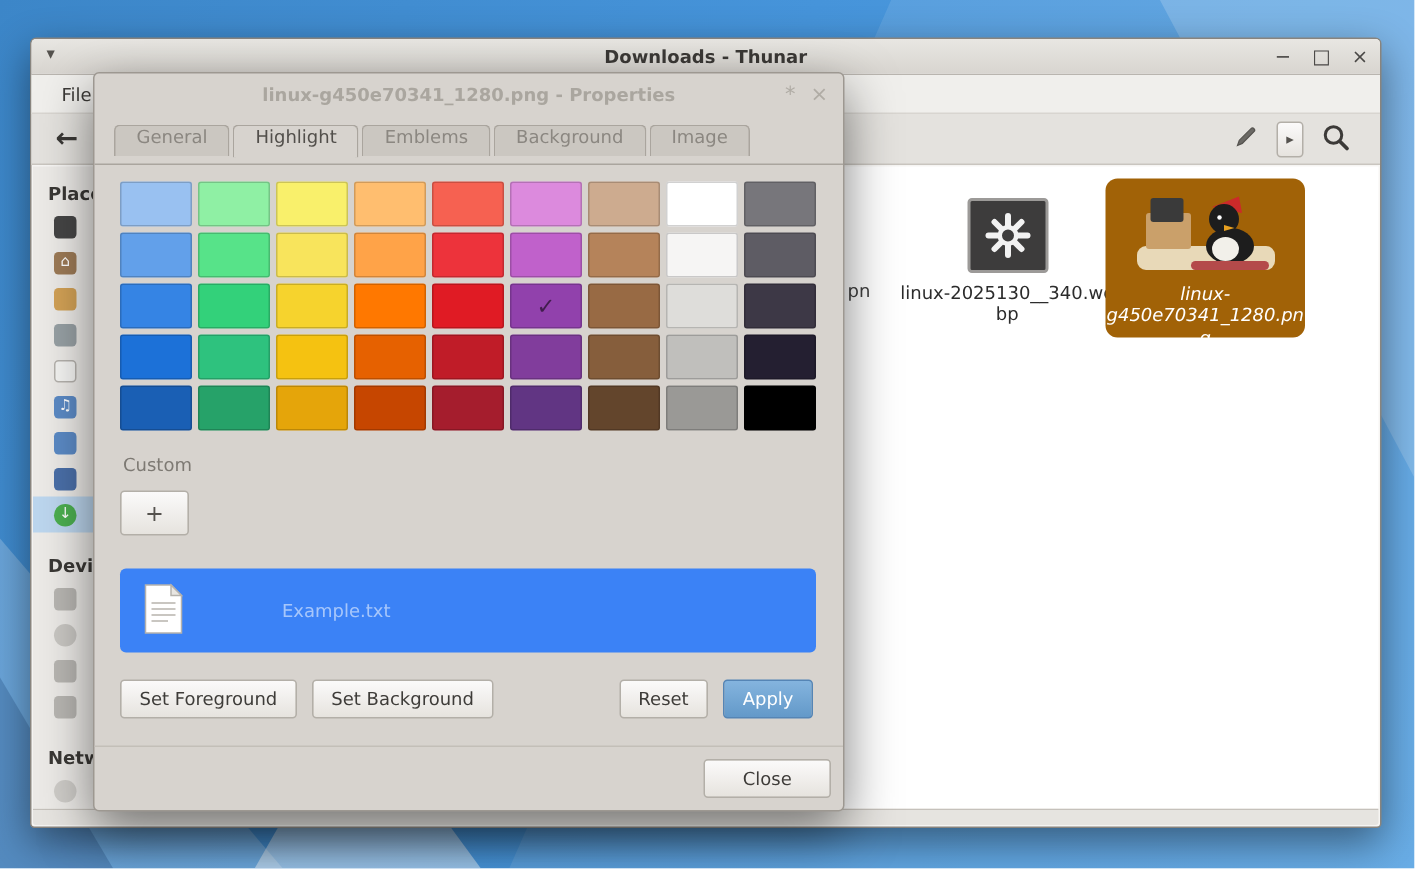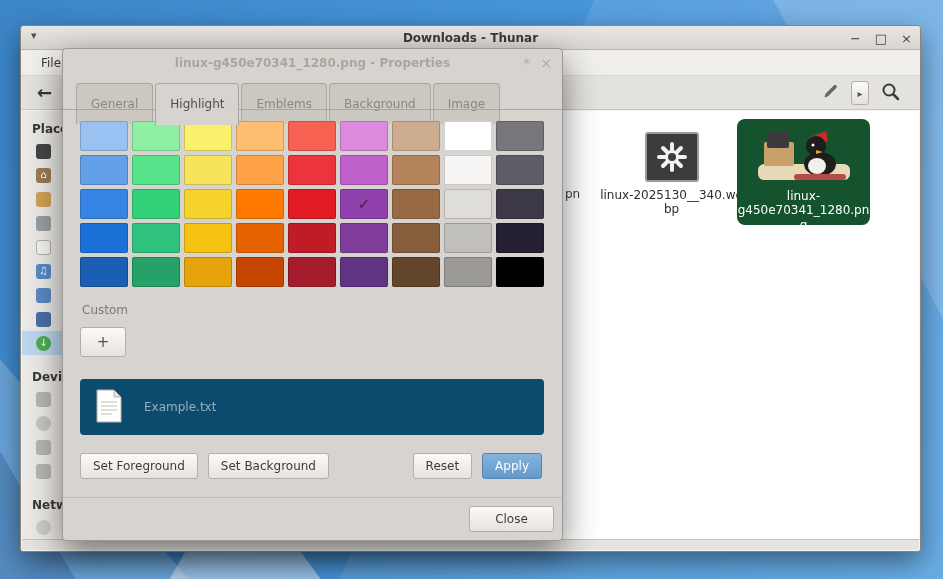--- a/index.html
+++ b/index.html
@@ -68,21 +68,21 @@
   
   .dialog { position:absolute; left:62px; top:48px; width:501px; height:493px;
             background:#d7d3ce; border:1px solid #9d9891; border-radius:4px;
             box-shadow:0 12px 34px rgba(0,0,0,0.5); }
   .dlg-titlebar { position:relative; height:28px; display:flex; align-items:center; justify-content:center; }
   .dlg-title { font-weight:bold; color:#aaa69f; }
   .dlg-controls { position:absolute; right:10px; top:0; height:28px; display:flex; gap:10px; align-items:center; }
   .dlg-controls span { color:#b0aca5; font-size:14px; }
 
   .tabs { position:absolute; left:13px; top:34px; display:flex; gap:2px; }
-  .tab { padding:13px 14px; background:#cbc7c1; border:1px solid #aaa59e; border-bottom:none;
+  .tab { padding:0 14px; background:#cbc7c1; border:1px solid #aaa59e; border-bottom:none;
          border-radius:4px 4px 0 0; color:#8b8781; font-size:12px; }
   .tab.active { background:#d7d3ce; color:#524f4b; position:relative; z-index:2; margin-bottom:-1px; padding-bottom:7px; }
   .notebook-line { position:absolute; left:0; right:0; top:60px; border-top:1px solid #aaa59e; }
 
   .palette { position:absolute; left:17px; top:72px; display:grid;
              grid-template-columns:repeat(9,48px); grid-auto-rows:30px; gap:4px; }
   .swatch { border-radius:2px; box-shadow:inset 0 0 0 1px rgba(0,0,0,0.18);
             display:flex; align-items:center; justify-content:center;
             color:rgba(0,0,0,0.55); font-size:15px; font-weight:bold; }
 
@@ -217,21 +217,21 @@
             </g>
             <circle cx="17" cy="17" r="5.5" fill="#3d3c3c" stroke="#f2f2f2" stroke-width="3"></circle>
           </svg>
         </div>
         <div class="tile-label">
           <div>linux-2025130__340.we</div>
           <div>bp</div>
         </div>
       </div>
 
-      <div class="tile tile-png" style="background: #14532d;">
+      <div class="tile tile-png" style="background: #a16207; font-style: italic;">
         <svg class="thumb" width="100" height="62" viewBox="0 0 100 62">
           <rect x="4" y="40" width="92" height="16" rx="6" fill="#e8d9b8"></rect>
           <rect x="10" y="18" width="30" height="24" rx="2" fill="#caa06a"></rect>
           <rect x="13" y="8" width="22" height="16" rx="2" fill="#3a3a3a"></rect>
           <path d="M54 14 L72 7 L74 18 Z" fill="#cc2a2a"></path>
           <circle cx="62" cy="22" r="10" fill="#1d1d1d"></circle>
           <ellipse cx="66" cy="40" rx="16" ry="12" fill="#1d1d1d"></ellipse>
           <ellipse cx="63" cy="42" rx="9" ry="8" fill="#f2f0ea"></ellipse>
           <circle cx="59" cy="21" r="1.5" fill="#ffffff"></circle>
           <path d="M62 26 l7 2 -7 2 z" fill="#e8a020"></path>
@@ -309,21 +309,21 @@
         <div class="swatch" style="background: rgb(165, 29, 45);"></div>
         <div class="swatch" style="background: rgb(97, 53, 131);"></div>
         <div class="swatch" style="background: rgb(99, 69, 44);"></div>
         <div class="swatch" style="background: rgb(154, 153, 150);"></div>
         <div class="swatch" style="background: rgb(0, 0, 0);"></div>
       </div>
 
     <div class="custom-label">Custom</div>
     <button class="btn add-btn">+</button>
 
-    <div class="example" style="background: #0c4a6e;">
+    <div class="example" style="background: #3b82f6; gap: 44px;">
       <span>
         <svg width="26" height="34" viewBox="0 0 26 34">
           <path d="M1 1 h17 l7 7 v25 h-24 z" fill="#ffffff" stroke="#b5b2ad"></path>
           <path d="M18 1 l7 7 h-7 z" fill="#e8e6e2" stroke="#b5b2ad"></path>
           <g stroke="#c9c6c1" stroke-width="1.2">
             <line x1="5" y1="13" x2="21" y2="13"></line>
               <line x1="5" y1="17" x2="21" y2="17"></line>
             <line x1="5" y1="21" x2="21" y2="21"></line>
               <line x1="5" y1="25" x2="16" y2="25"></line>
           </g>

